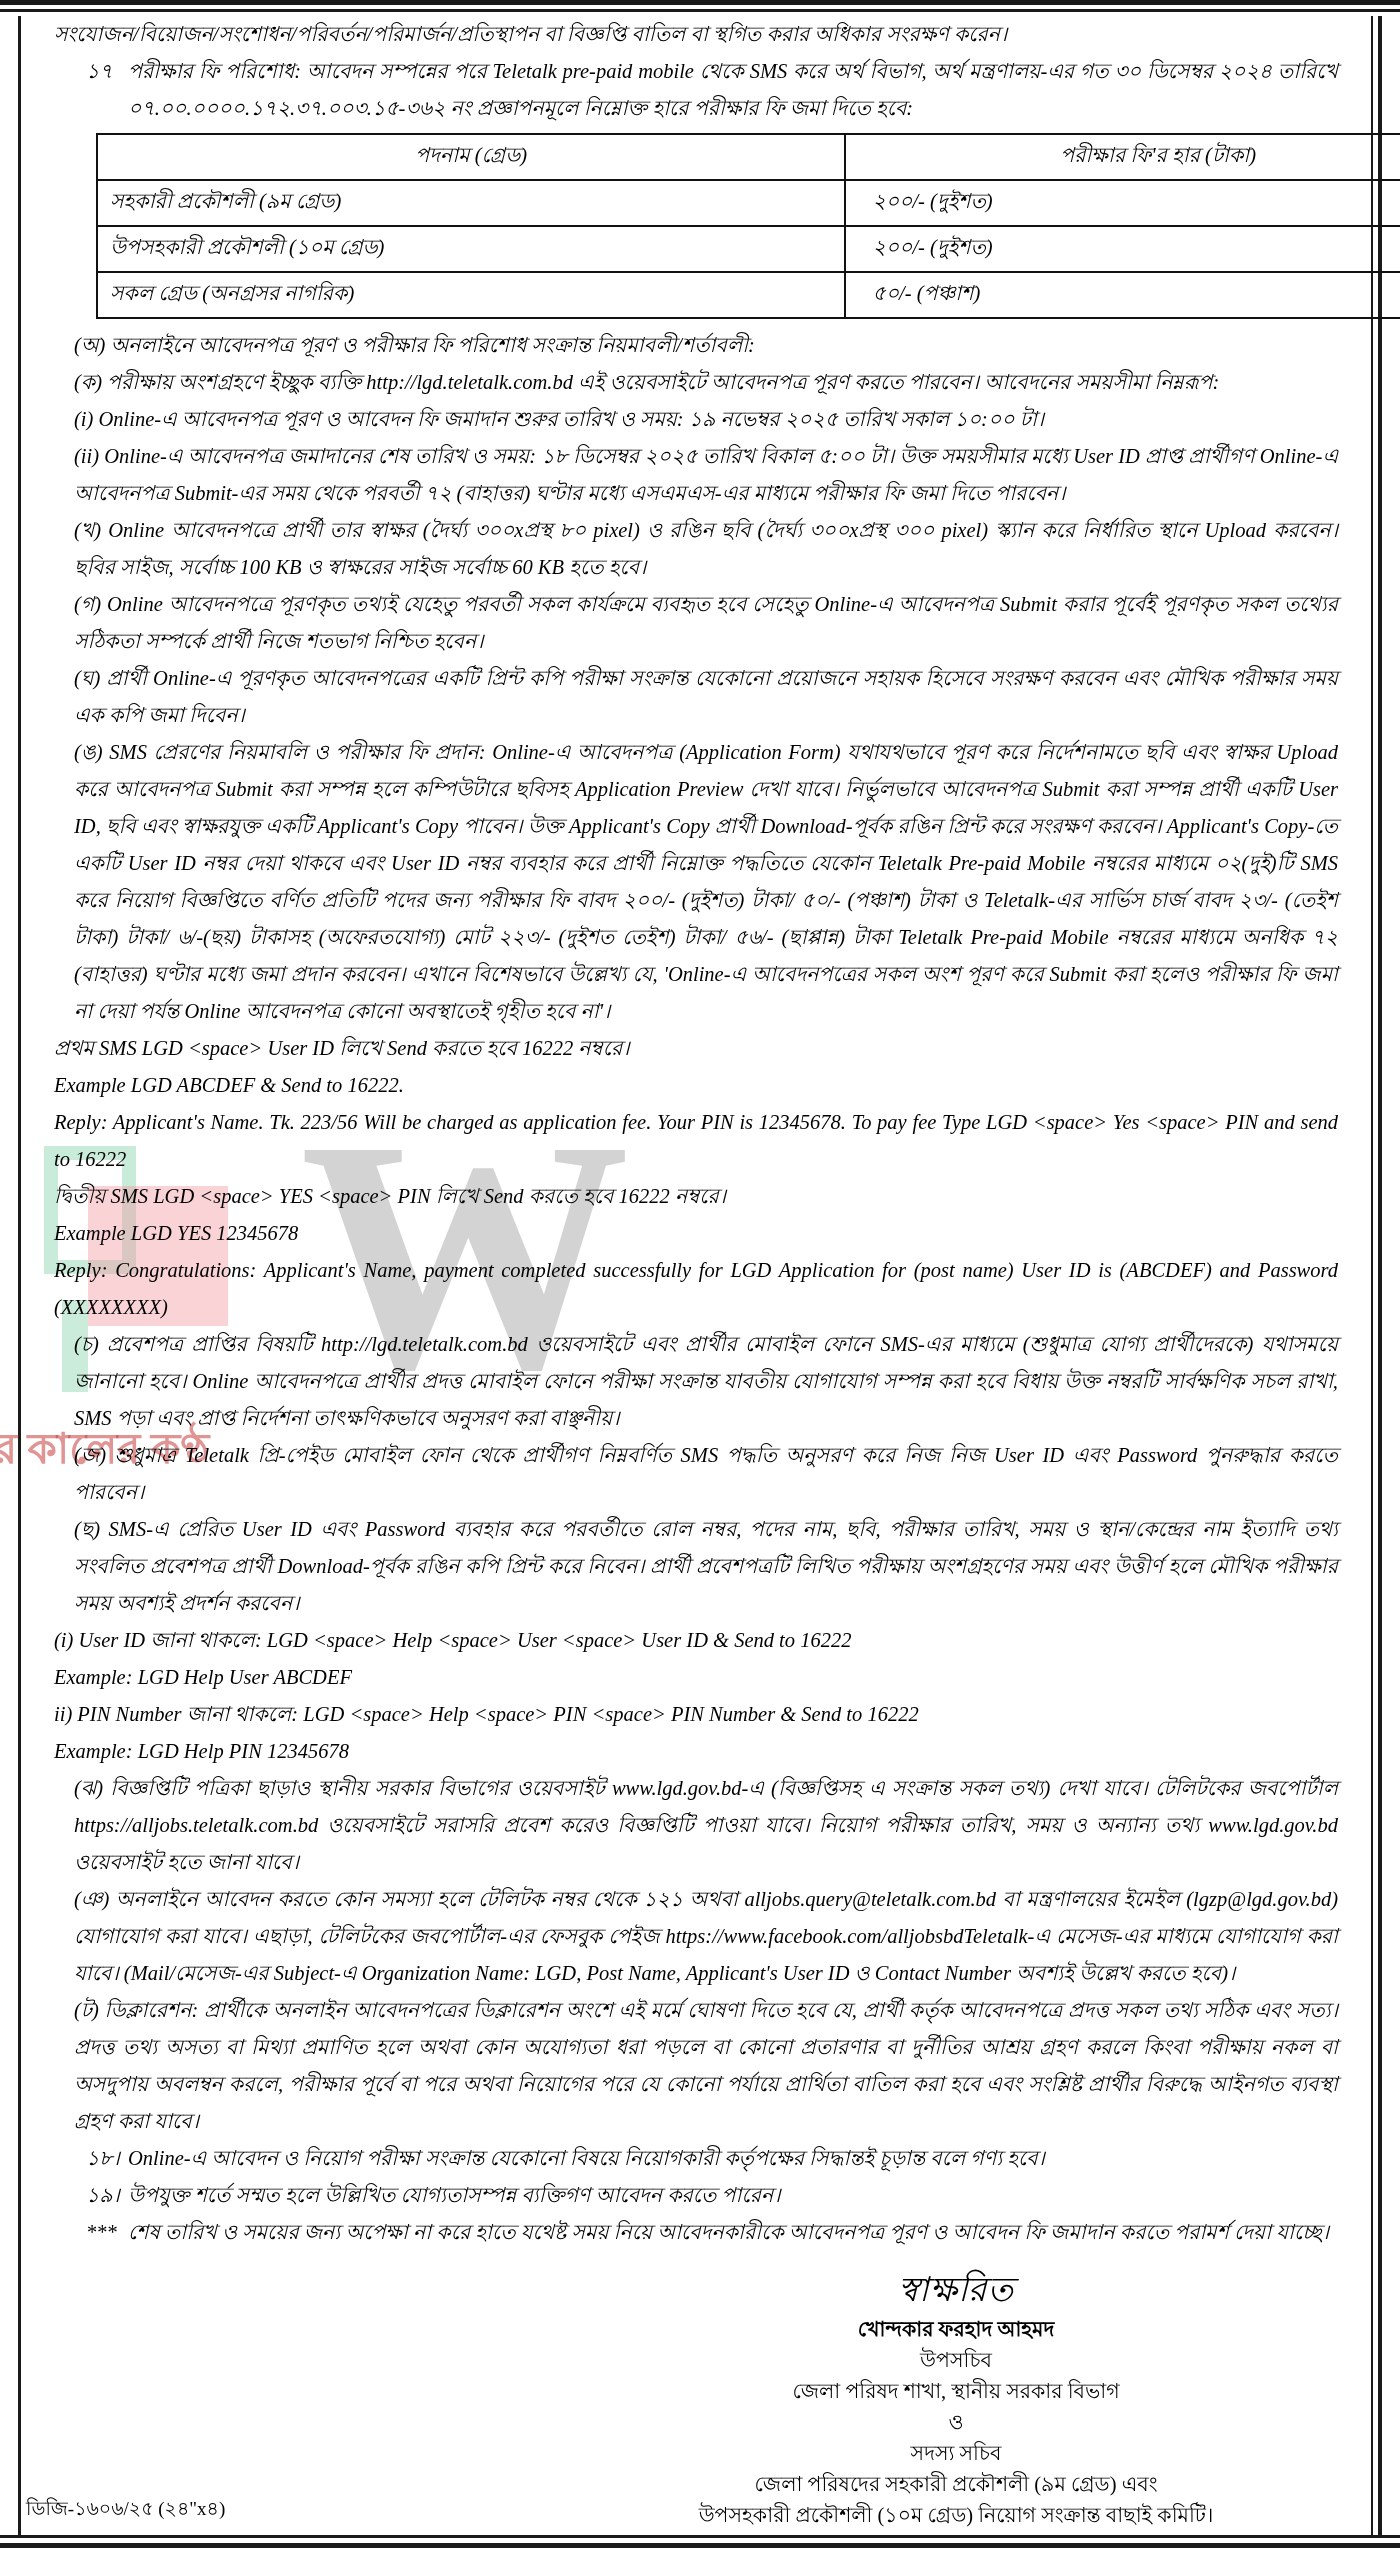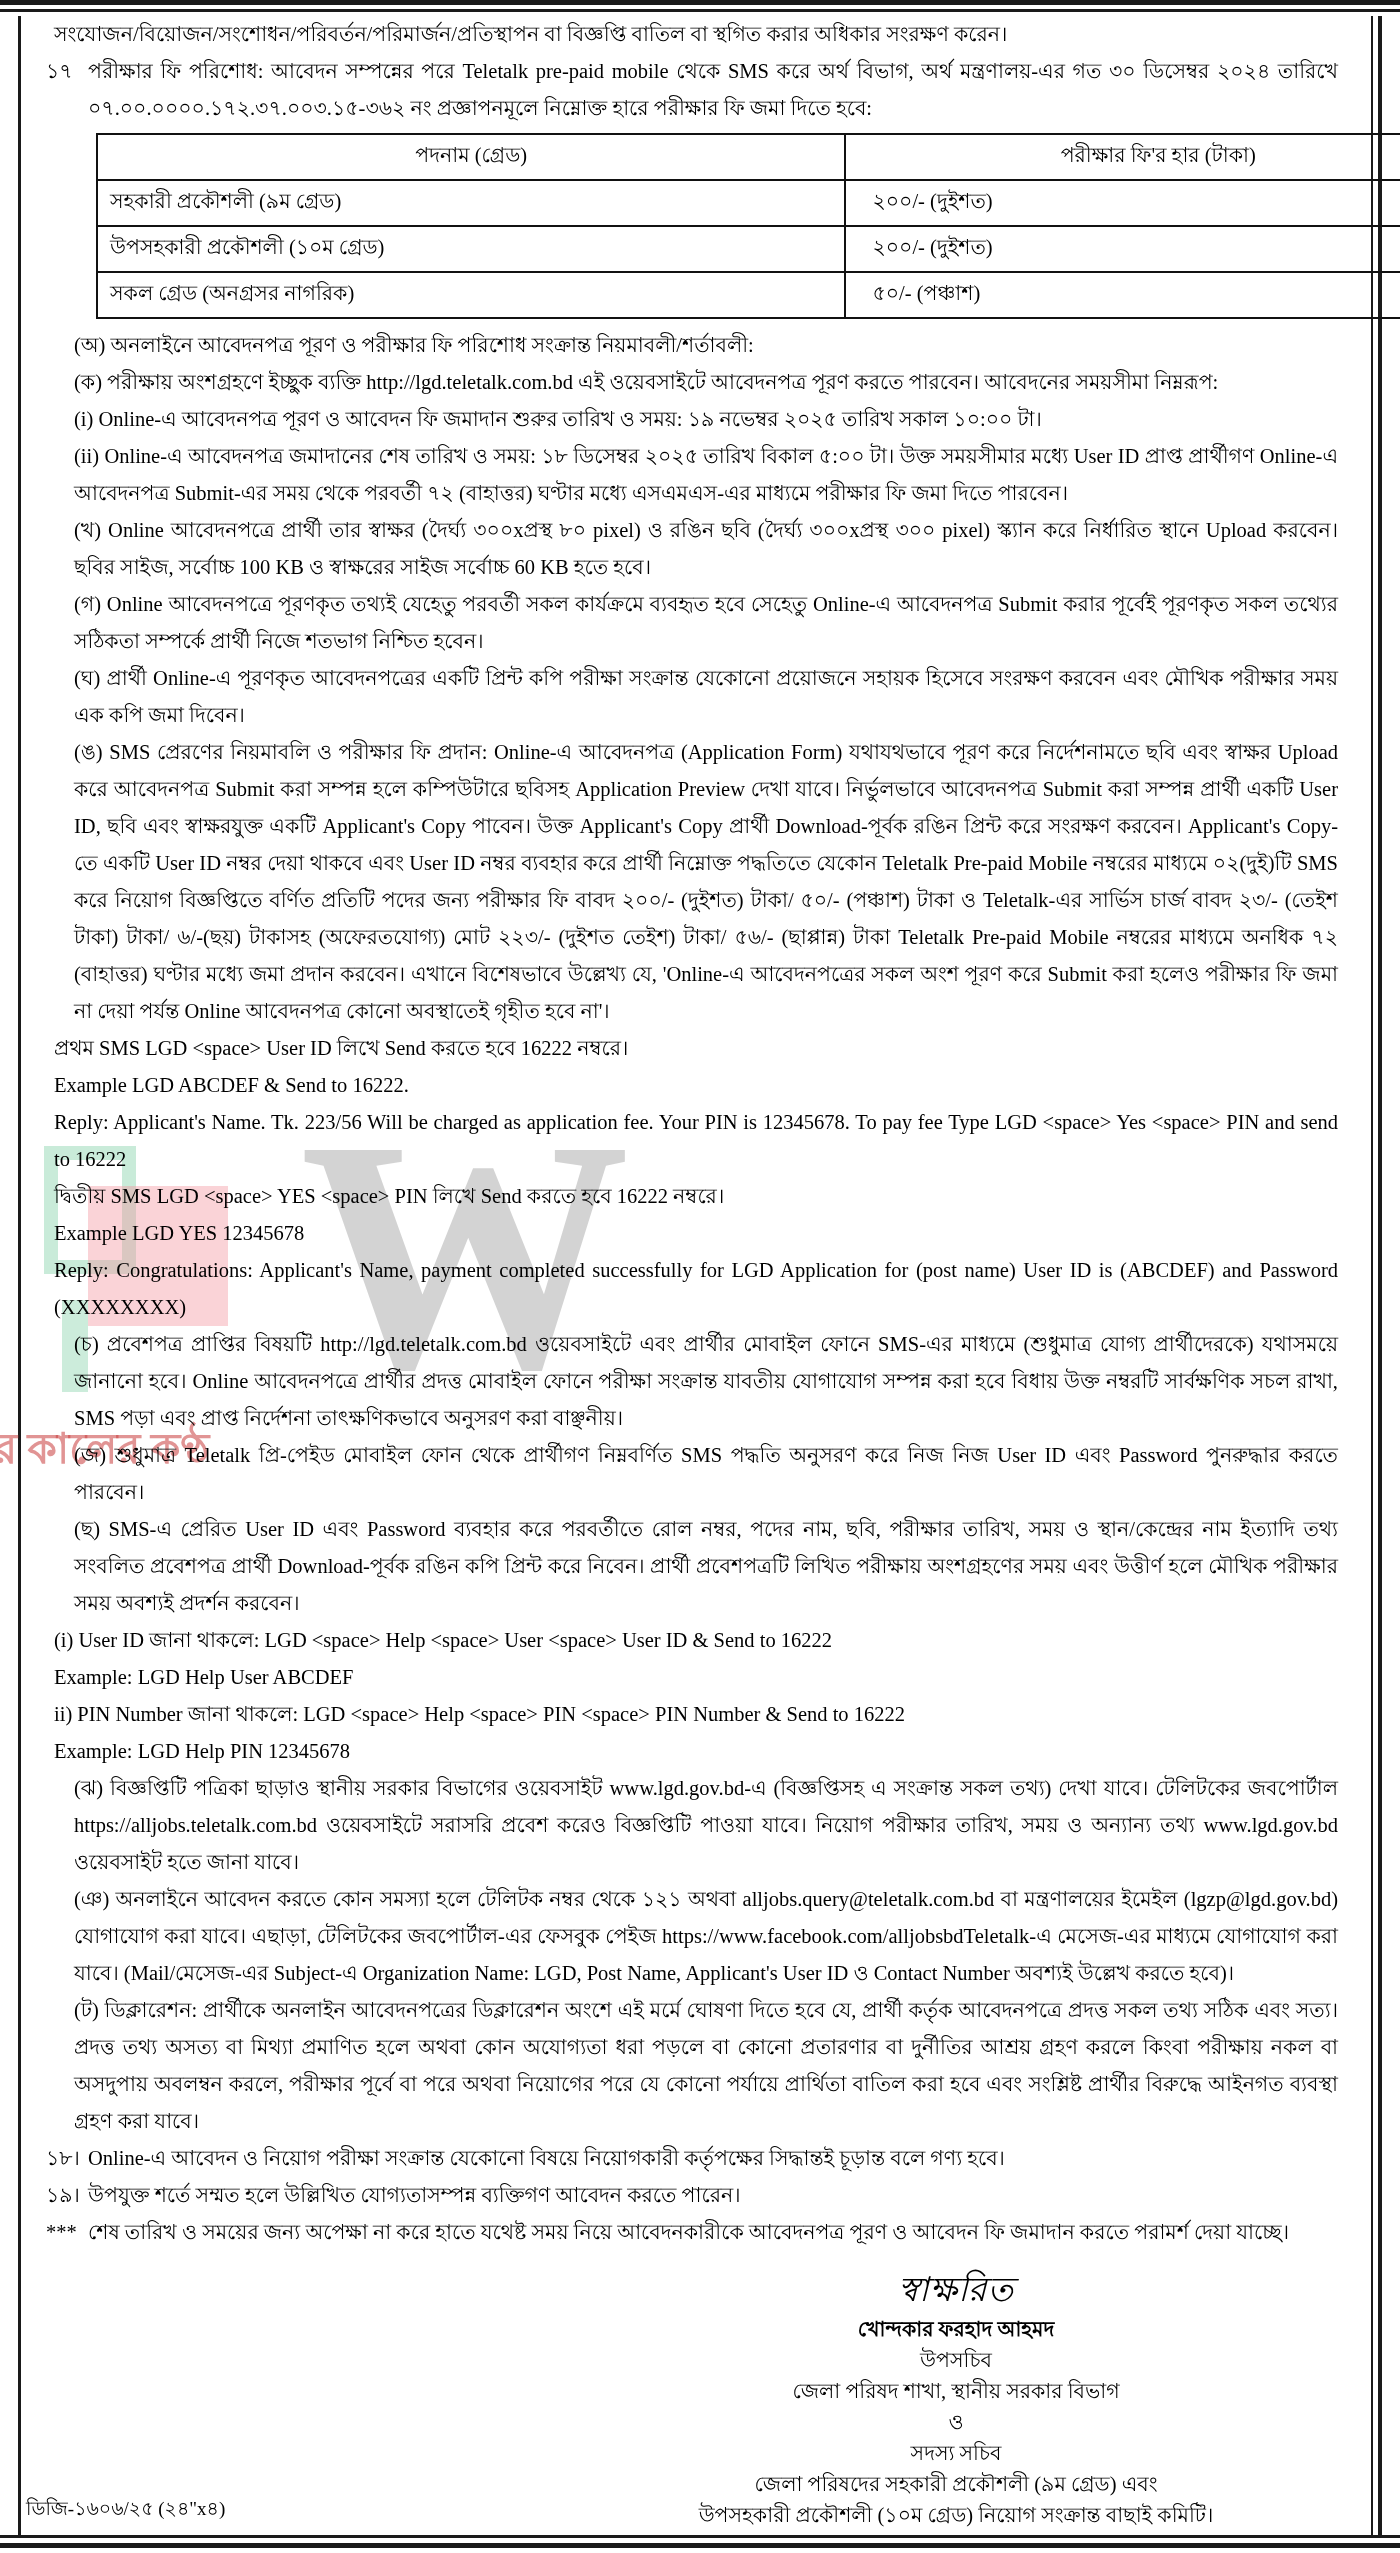--- a/index.html
+++ b/index.html
@@ -84,39 +84,41 @@
     white-space: nowrap;
   }
 
   
   .content {
     position: absolute;
     left: 40px;
     right: 48px;
     top: 16px;
     z-index: 2;
+    font-style: italic;
   }
   .para {
     font-size: 20.5px;
     line-height: 37px;
     text-align: justify;
     text-justify: inter-word;
     margin: 0 0 0 0;
     padding: 0 14px 0 48px;
   }
   .para.nopad { padding-left: 14px; }
   .para.indent-sm { padding-left: 34px; }
 
   
   .clause {
     position: relative;
     font-size: 20.5px;
     line-height: 37px;
     text-align: justify;
     padding: 0 14px 0 48px;
+    margin-left: 40px;
   }
   .clause > .num {
     position: absolute;
     left: 6px;
     top: 0;
     width: 38px;
     text-align: left;
     font-size: 20.5px;
   }
 

